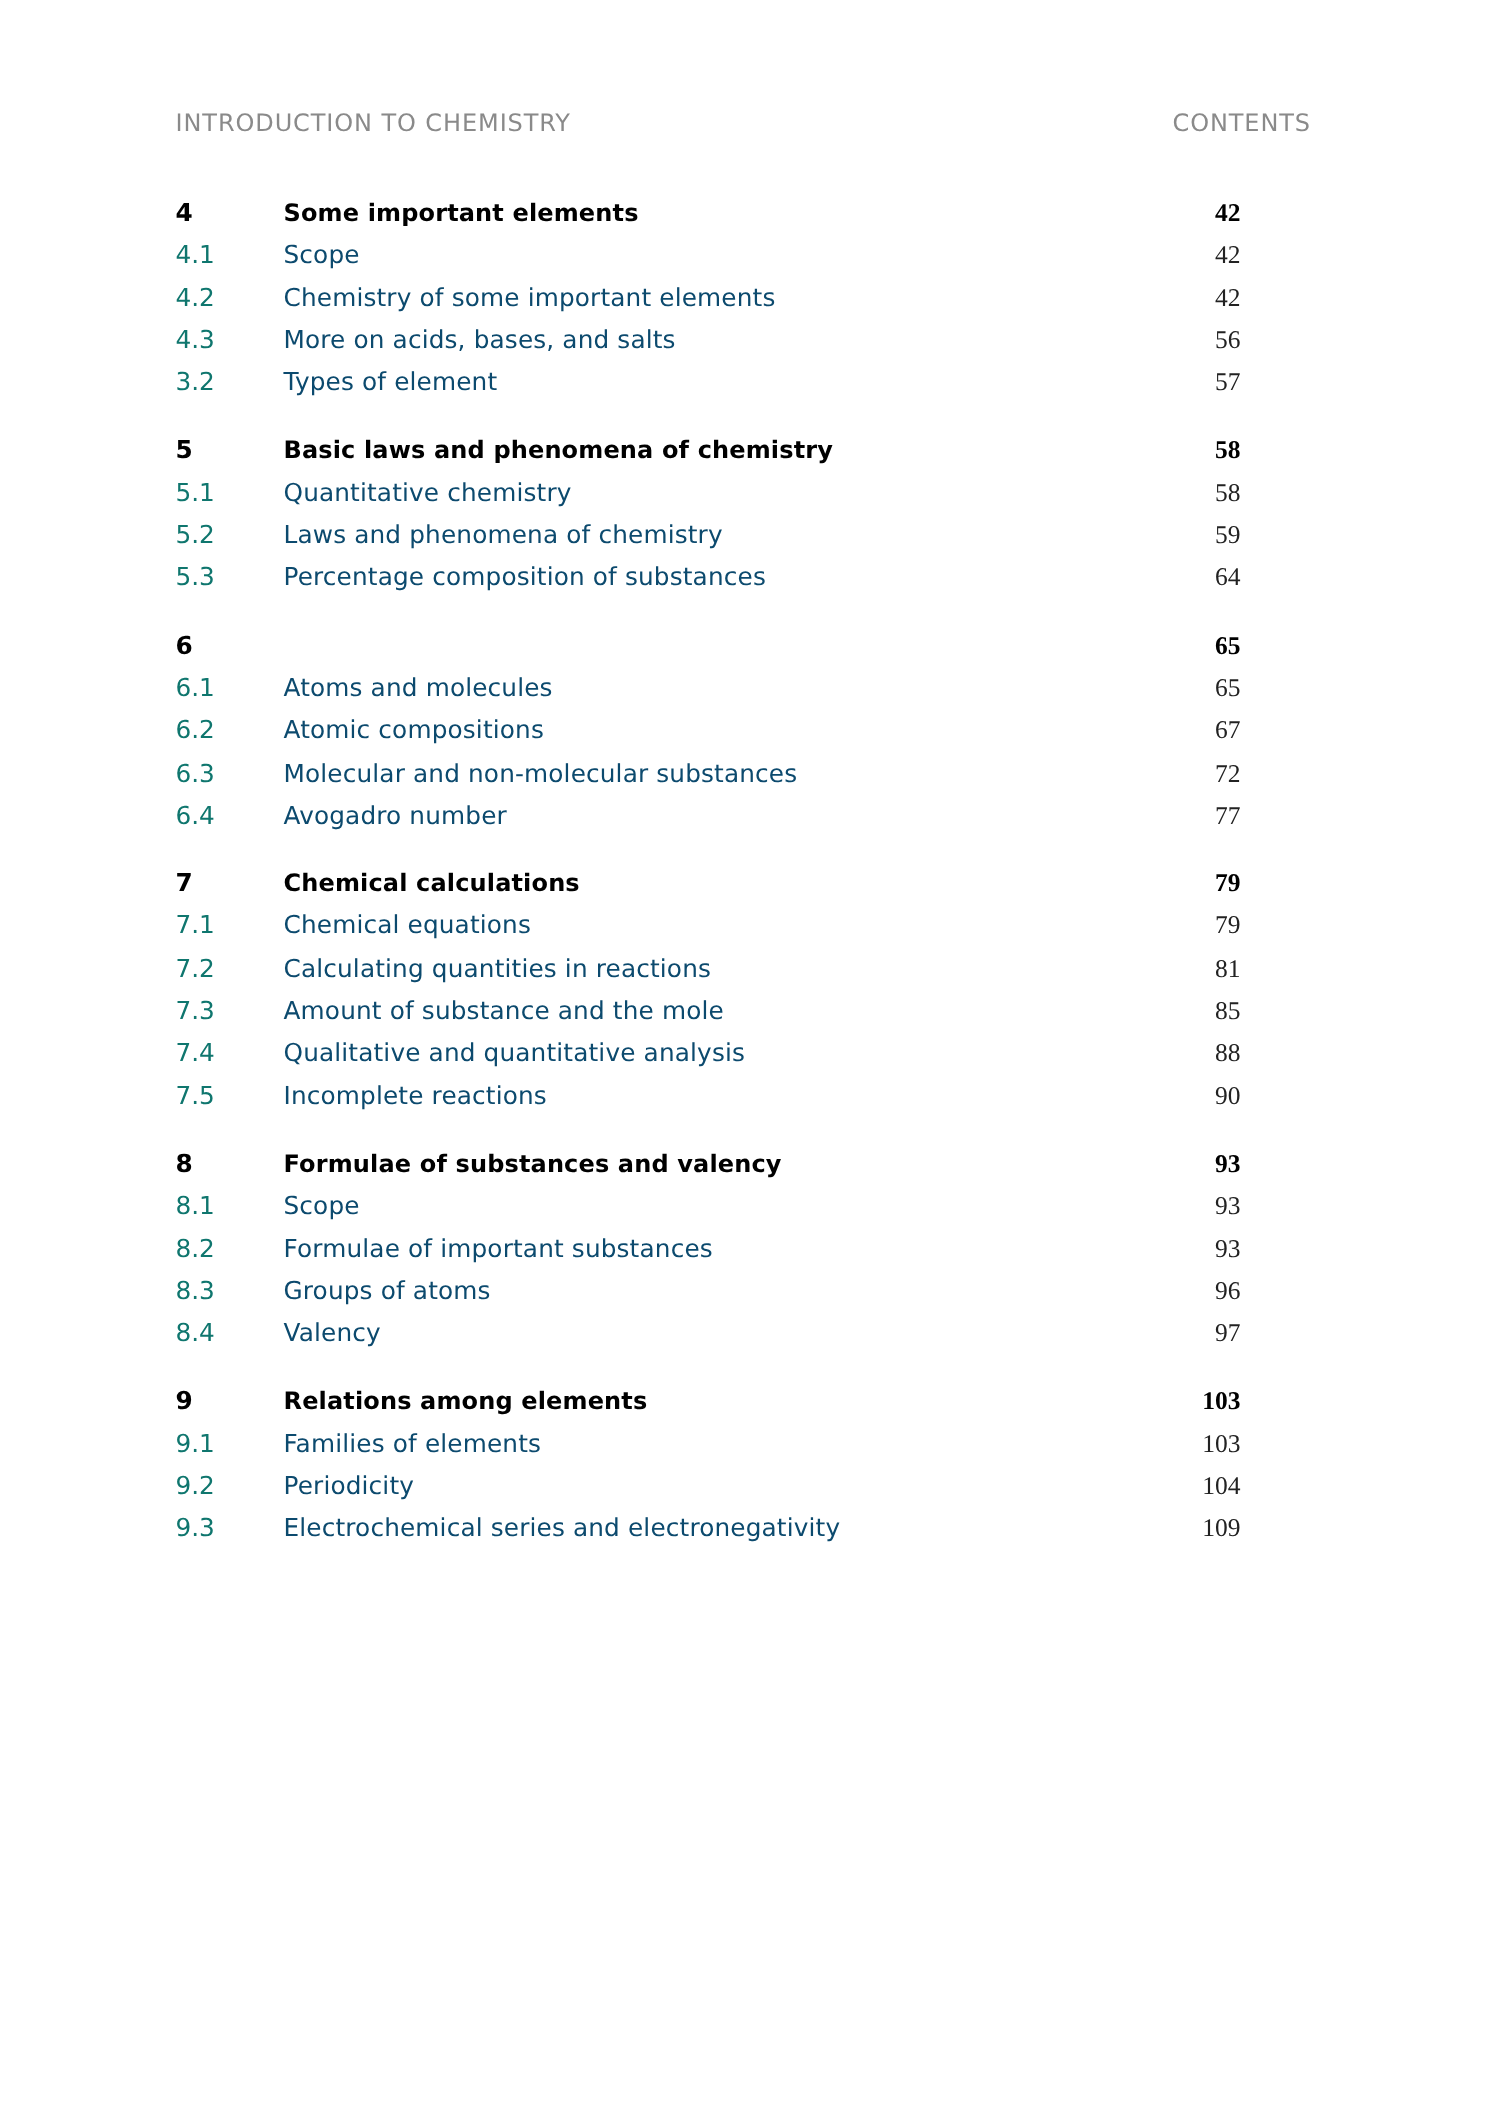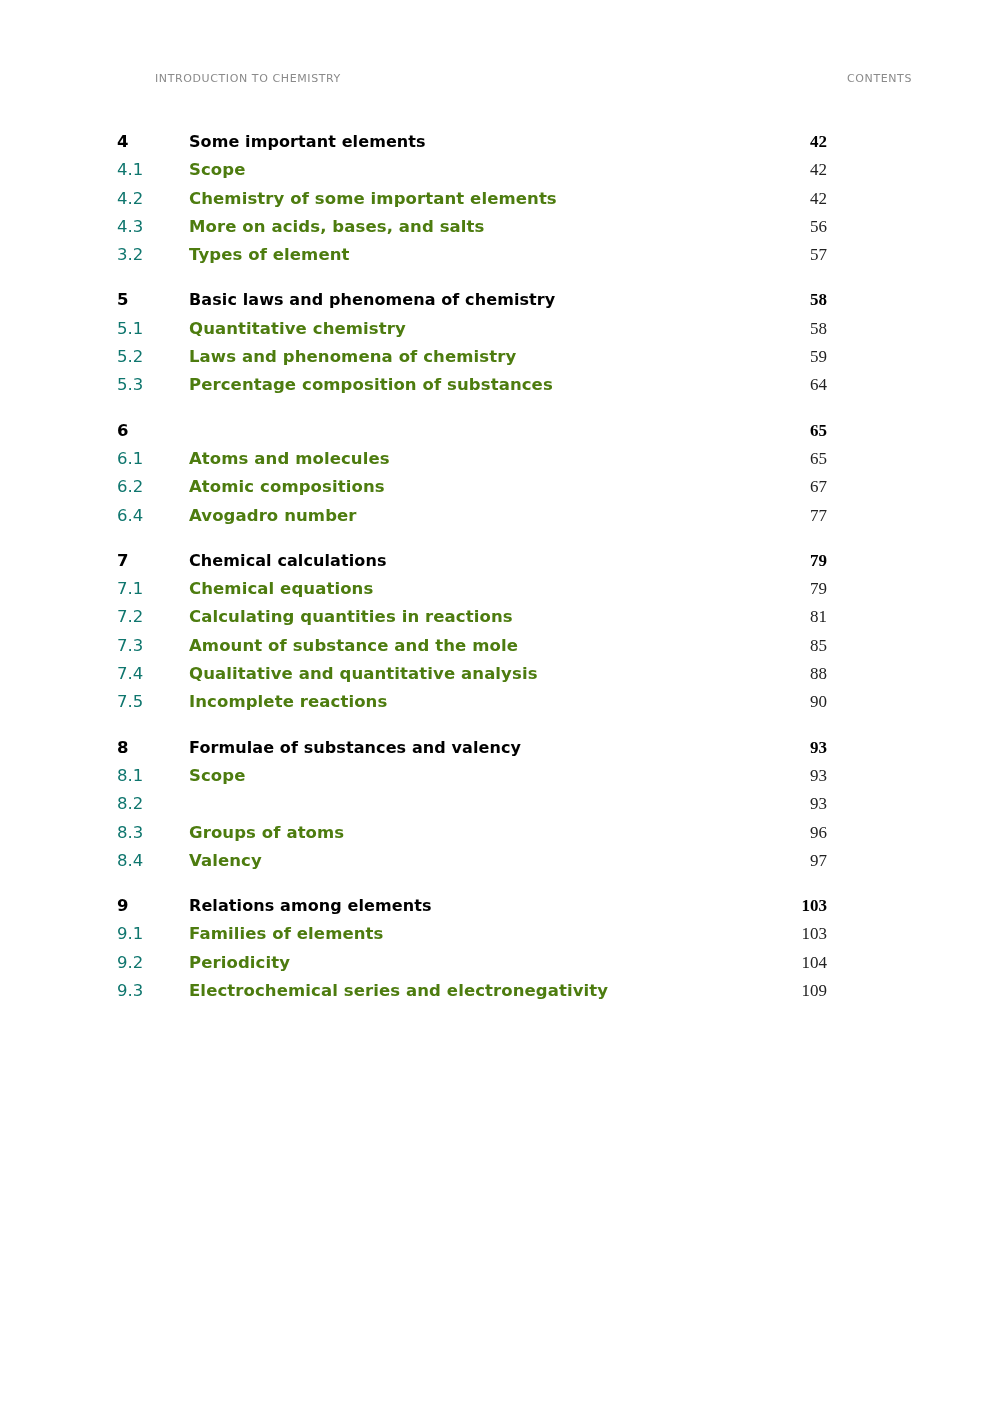--- a/index.html
+++ b/index.html
@@ -14,24 +14,23 @@
       overflow: hidden;
       font-family: "DejaVu Sans", sans-serif;
       color: #1a1a1a;
     }
     .running-header {
       position: absolute;
       top: 72px;
       left: 117px;
       width: 757px;
       height: 18px;
-      font-size: 11px;
+      font-size: 16px;
       letter-spacing: 0.6px;
       color: #8a8a8a;
-      margin-left: 38px;
     }
     .running-header .left {
       position: absolute;
       left: 0;
       top: 0;
     }
     .running-header .right {
       position: absolute;
       right: 0;
       top: 0;
@@ -56,22 +55,22 @@
       position: absolute;
       left: 0;
       top: 0;
       color: #0f766e;
       font-weight: normal;
     }
     .row .title {
       position: absolute;
       left: 72px;
       top: 0;
-      color: #4d7c0f;
-      font-weight: bold;
+      color: #0c4a6e;
+      font-weight: normal;
       letter-spacing: 0.1px;
     }
     .row .page {
       position: absolute;
       right: 0;
       top: 0;
       font-family: Liberation Serif, serif;
       font-size: 17px;
       color: #222;
     }
@@ -155,20 +154,25 @@
       <span class="num">6.1</span>
       <span class="title">Atoms and molecules</span>
       <span class="page">65</span>
     </div>
     <div class="row">
       <span class="num">6.2</span>
       <span class="title">Atomic compositions</span>
       <span class="page">67</span>
     </div>
     <div class="row">
+      <span class="num">6.3</span>
+      <span class="title">Molecular and non-molecular substances</span>
+      <span class="page">72</span>
+    </div>
+    <div class="row">
       <span class="num">6.4</span>
       <span class="title">Avogadro number</span>
       <span class="page">77</span>
     </div>
   </div>
 
   <div class="chapter">
     <div class="row heading">
       <span class="num">7</span>
       <span class="title">Chemical calculations</span>
@@ -207,20 +211,21 @@
       <span class="title">Formulae of substances and valency</span>
       <span class="page">93</span>
     </div>
     <div class="row">
       <span class="num">8.1</span>
       <span class="title">Scope</span>
       <span class="page">93</span>
     </div>
     <div class="row">
       <span class="num">8.2</span>
+      <span class="title">Formulae of important substances</span>
       <span class="page">93</span>
     </div>
     <div class="row">
       <span class="num">8.3</span>
       <span class="title">Groups of atoms</span>
       <span class="page">96</span>
     </div>
     <div class="row">
       <span class="num">8.4</span>
       <span class="title">Valency</span>

